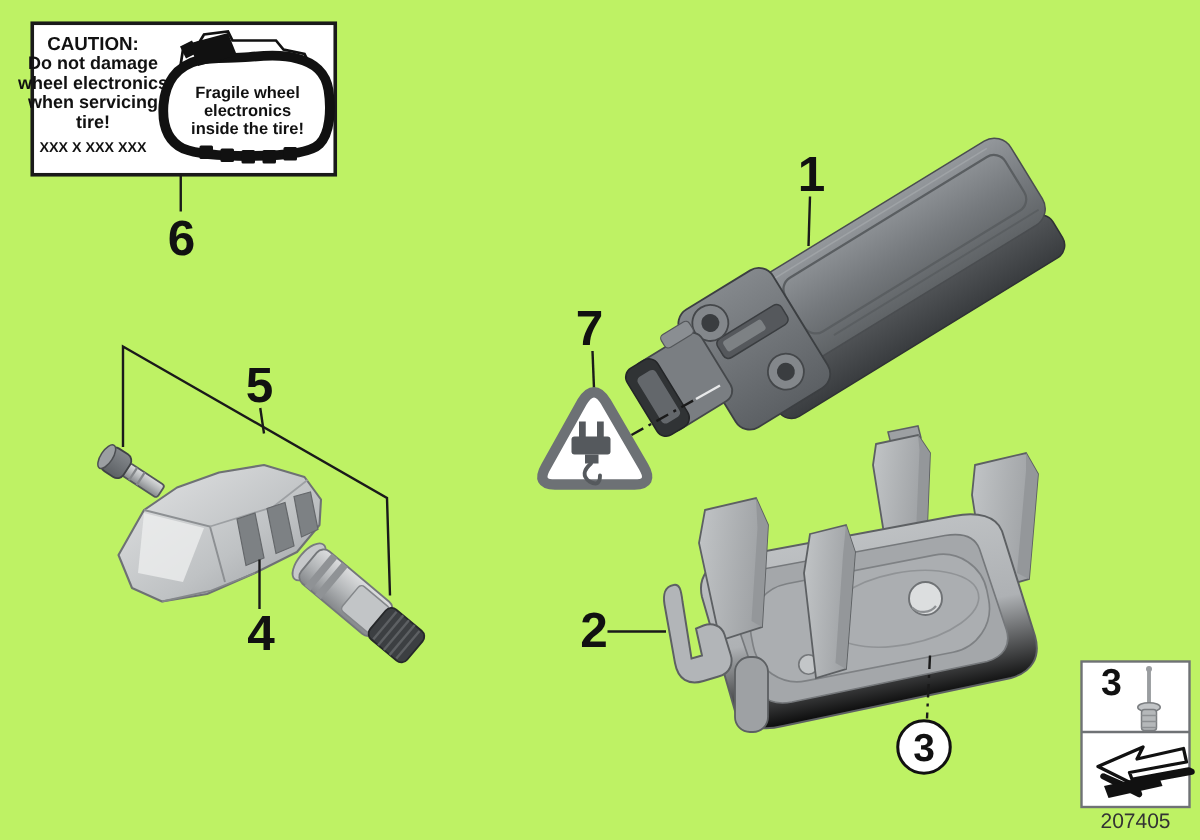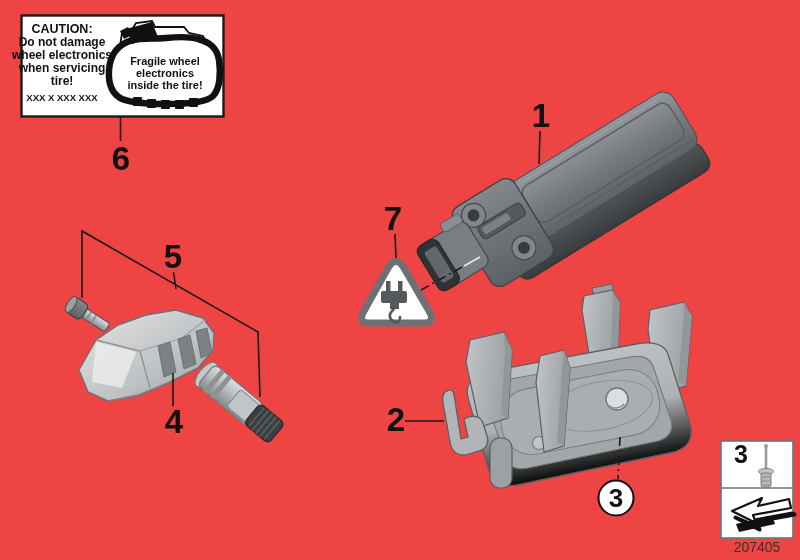--- a/index.html
+++ b/index.html
@@ -1,19 +1,19 @@
 <!DOCTYPE html>
 <html><head>
 <meta charset="utf-8">
 <style>
   html,body{margin:0;padding:0;background:#fff;}
   .stage{
     position:relative;
     width:800px;height:560px;
-    background:#ef4444;
+    background:#bef264;
     font-family:"Liberation Sans",sans-serif;
     overflow:hidden;
   }
   svg{display:block;}
   text{font-family:"Liberation Sans",sans-serif;fill:#111;}
   .callout{font-size:33px;font-weight:700;}
   .callout-circ{font-size:26px;font-weight:700;}
   .legend-num{font-size:25px;font-weight:700;}
   .caut-title{font-size:12.5px;font-weight:700;}
   .caut-line{font-size:12px;font-weight:700;}

